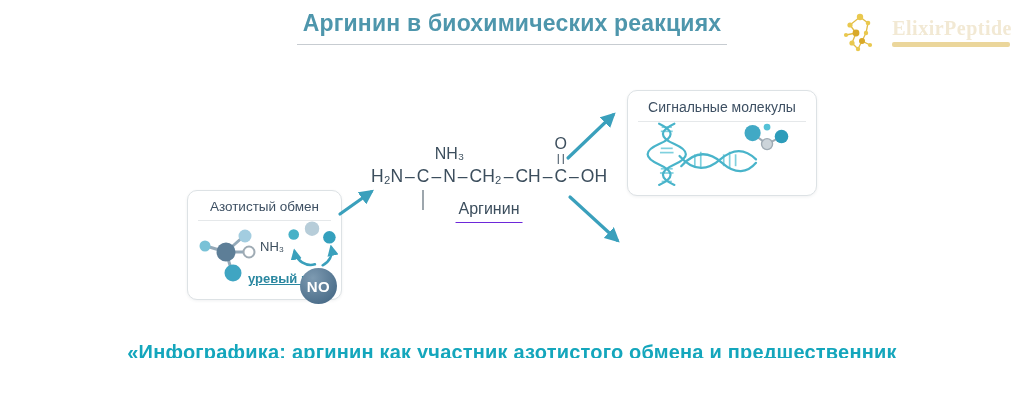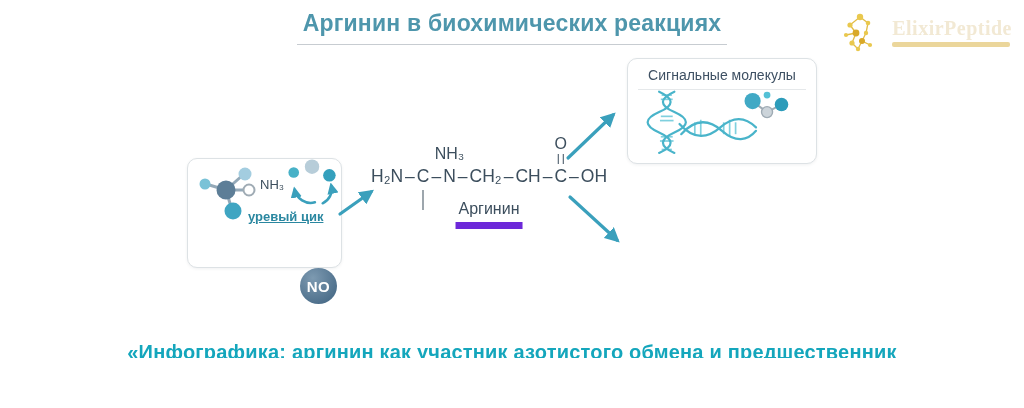--- a/index.html
+++ b/index.html
@@ -19,20 +19,21 @@
   .logo-name{
     font-family:"Liberation Serif",serif;font-size:20px;letter-spacing:0.5px;
     color:#f2e9d4;font-weight:600;line-height:1;
   }
   .logo-tagline{width:118px;height:5px;margin-top:4px;border-radius:2px;
     background:#dcb54a;opacity:.55;filter:blur(.6px);}
   
   .card{
     position:absolute;background:#fff;border:1px solid #dde2e5;border-radius:10px;
     box-shadow:0 1px 3px rgba(60,80,95,.08);
+    margin-top:32px;
   }
   .card-header{
     text-align:center;color:#3e5063;padding:8px 4px 6px;margin:0 10px;
     border-bottom:1px solid #e5e8ea;white-space:nowrap;
   }
   .card-body{position:relative;width:100%;height:calc(100% - 33px);}
   .card-nitrogen{left:187px;top:158px;width:153px;height:108px;}
   .card-nitrogen .card-header{font-size:13.5px;}
   .card-signal{left:627px;top:58px;width:188px;height:104px;}
   .card-enzyme{left:627px;top:213px;width:188px;height:104px;}
@@ -66,21 +67,21 @@
   .f-above-stack{
     position:absolute;bottom:100%;left:50%;transform:translateX(-50%);
     display:flex;flex-direction:column;align-items:center;gap:2px;margin-bottom:2px;
     font-size:16px;line-height:1;
   }
   .dbond{width:4px;height:10px;border-left:1.6px solid #3c4e5d;border-right:1.6px solid #3c4e5d;}
   .f-below{position:absolute;top:100%;left:50%;transform:translateX(-50%);margin-top:3px;}
   .vbond{width:0;height:11px;border-left:1.7px solid #3c4e5d;}
   .f-label{
     position:absolute;top:34px;left:50%;transform:translateX(-50%);
-    font-size:16px;color:#3c4e5d;border-bottom:7px solid #6d28d9;padding:0 3px 4px;
+    font-size:16px;color:#3c4e5d;border-bottom:1px solid #6d28d9;padding:0 3px 4px;
     white-space:nowrap;
   }
   
   .arrows{position:absolute;left:0;top:0;pointer-events:none;}
   
   .caption{
     position:absolute;left:0;right:0;top:341px;text-align:center;
     color:#14a6bc;font-weight:700;font-size:20px;line-height:1.14;letter-spacing:0.2px;
   }
 </style>
@@ -120,20 +121,21 @@
           <circle cx="18" cy="38" r="2.2"></circle>
       </g>
     </svg>
     <div class="logo-text">
       <span class="logo-name">ElixirPeptide</span>
       <span class="logo-tagline"></span>
     </div>
   </div>
 
   <div class="card card-nitrogen">
+    <div class="card-header">Азотистый обмен</div>
     <div class="card-body">
       <svg class="mol-svg" width="64" height="60" viewBox="0 0 64 58">
         <g stroke="#94a9b8" stroke-width="3">
           <line x1="30" y1="26" x2="48" y2="10"></line>
             <line x1="30" y1="26" x2="10" y2="20"></line>
           <line x1="30" y1="26" x2="52" y2="26"></line>
             <line x1="30" y1="26" x2="36" y2="46"></line>
         </g>
         <circle cx="49" cy="10" r="6.5" fill="#a3cde0"></circle>
         <circle cx="9" cy="20" r="5.5" fill="#79c2d7"></circle>

